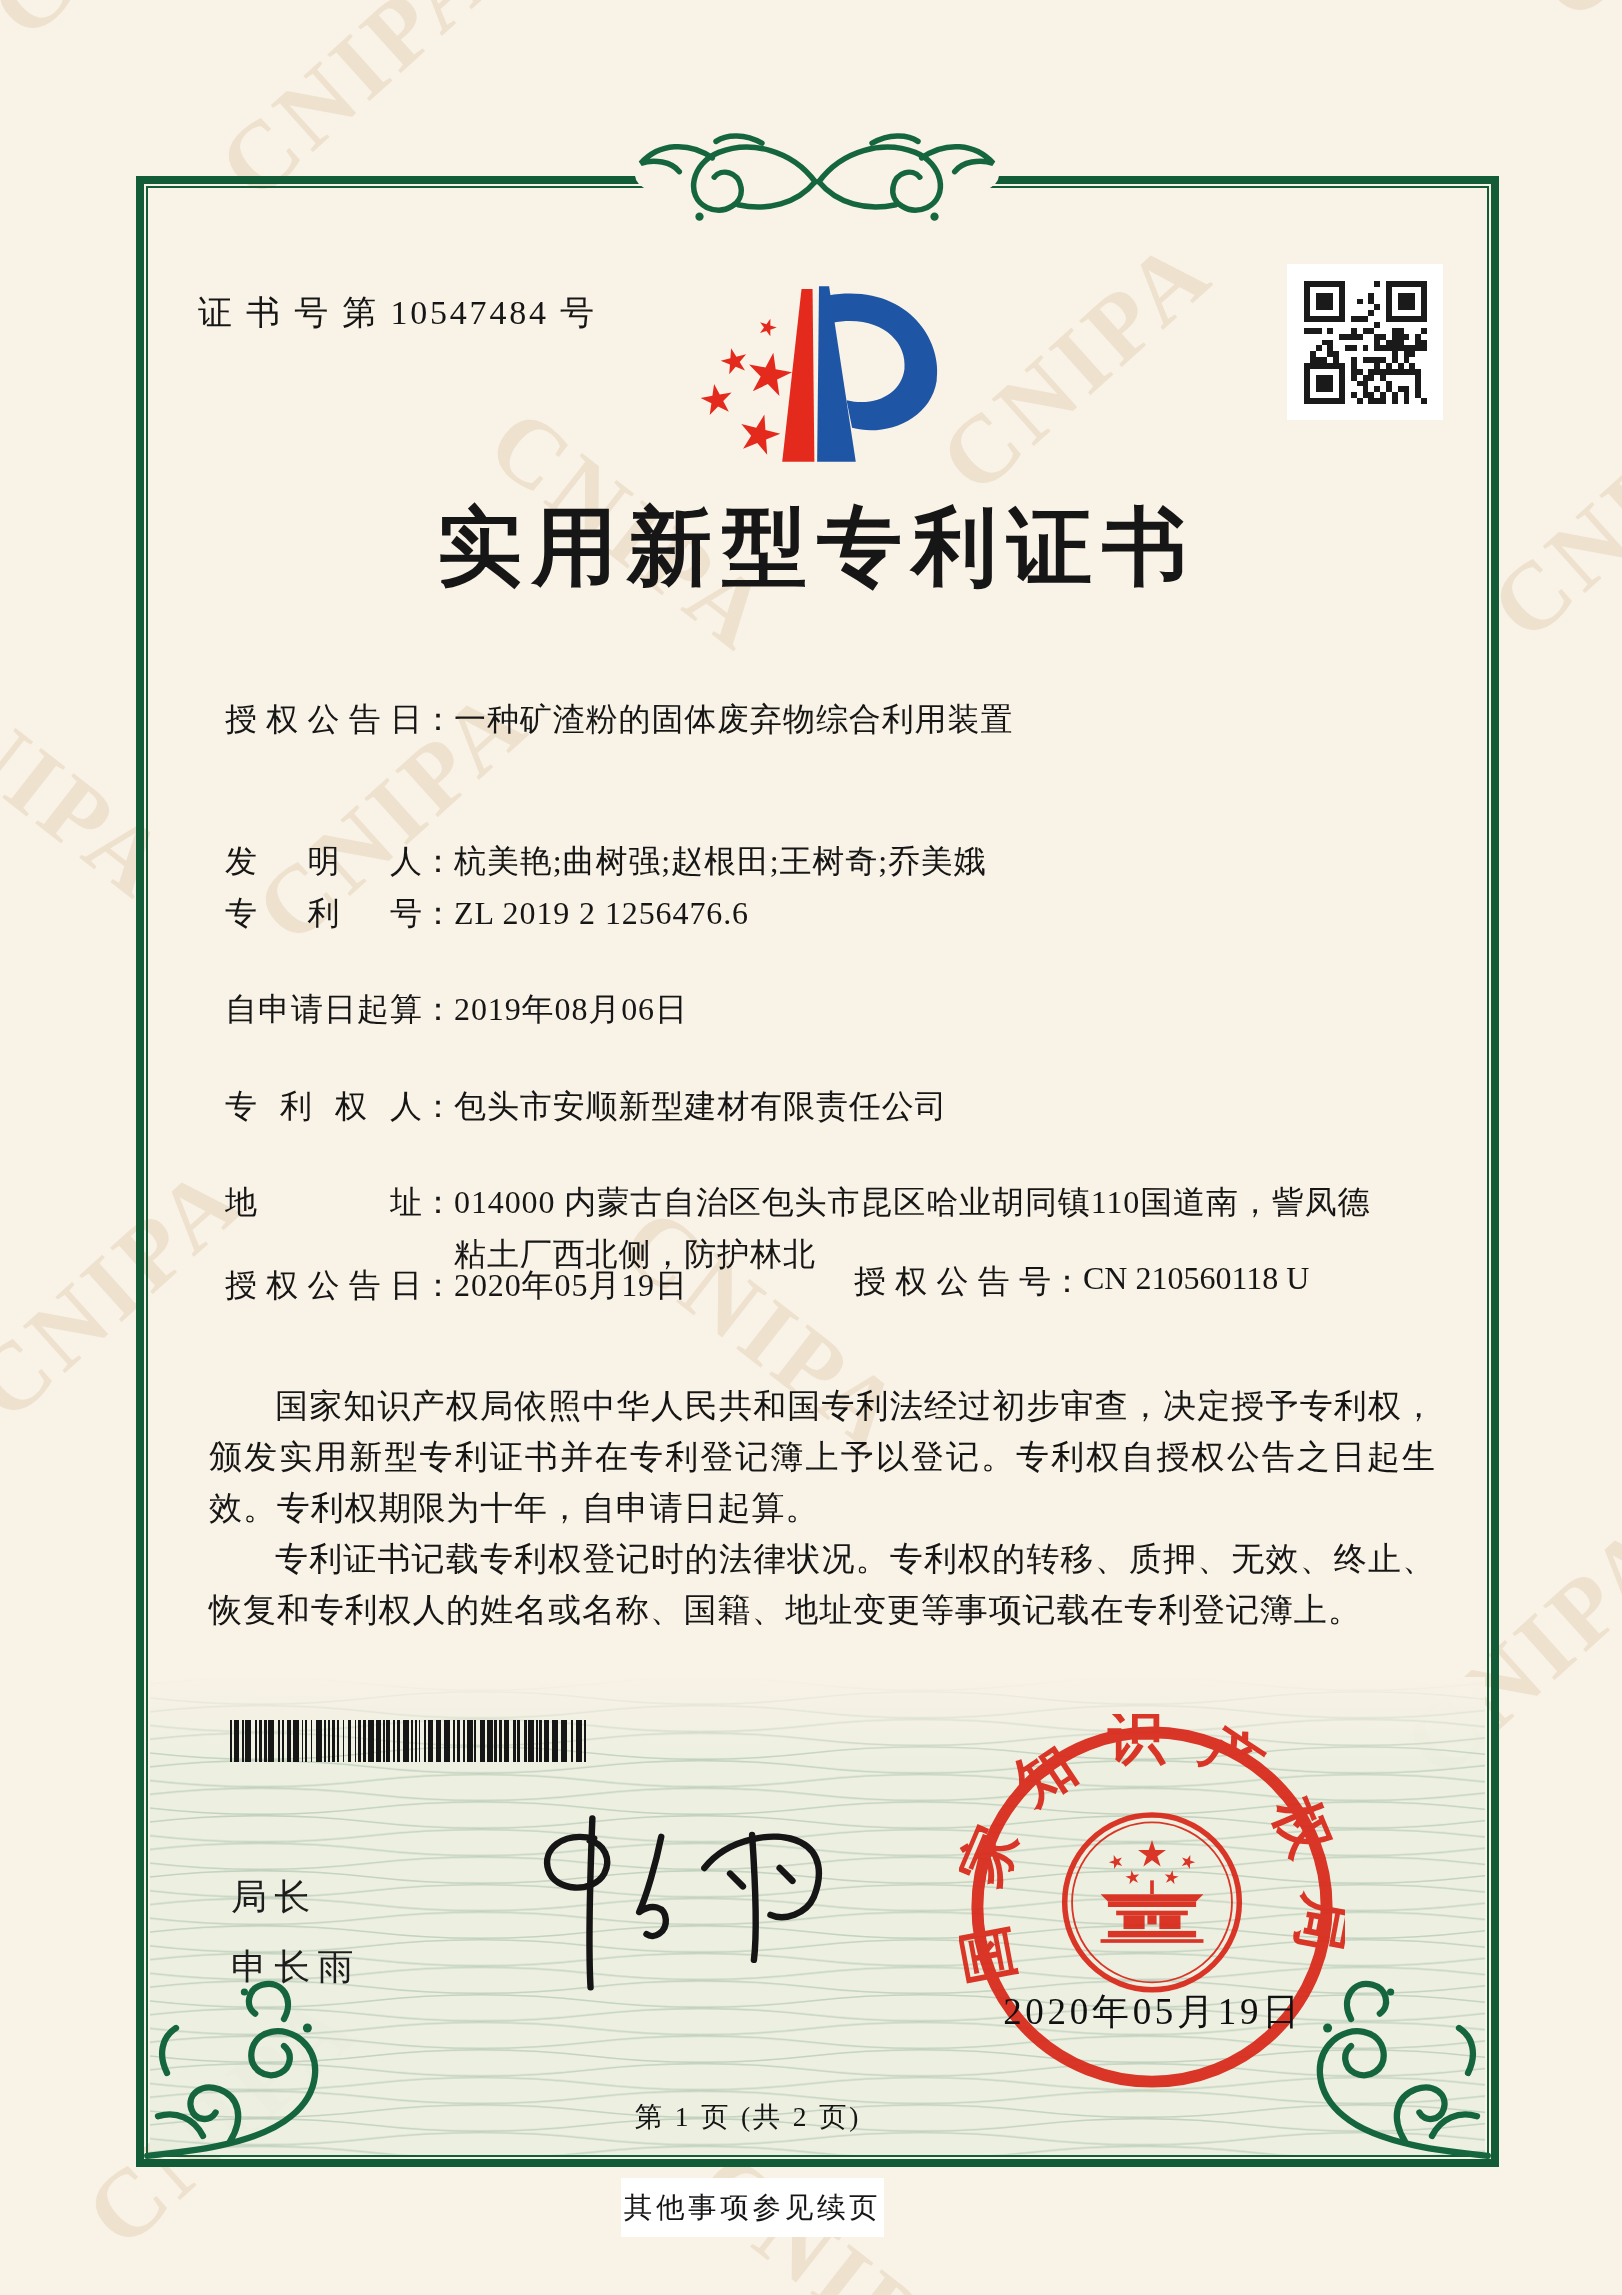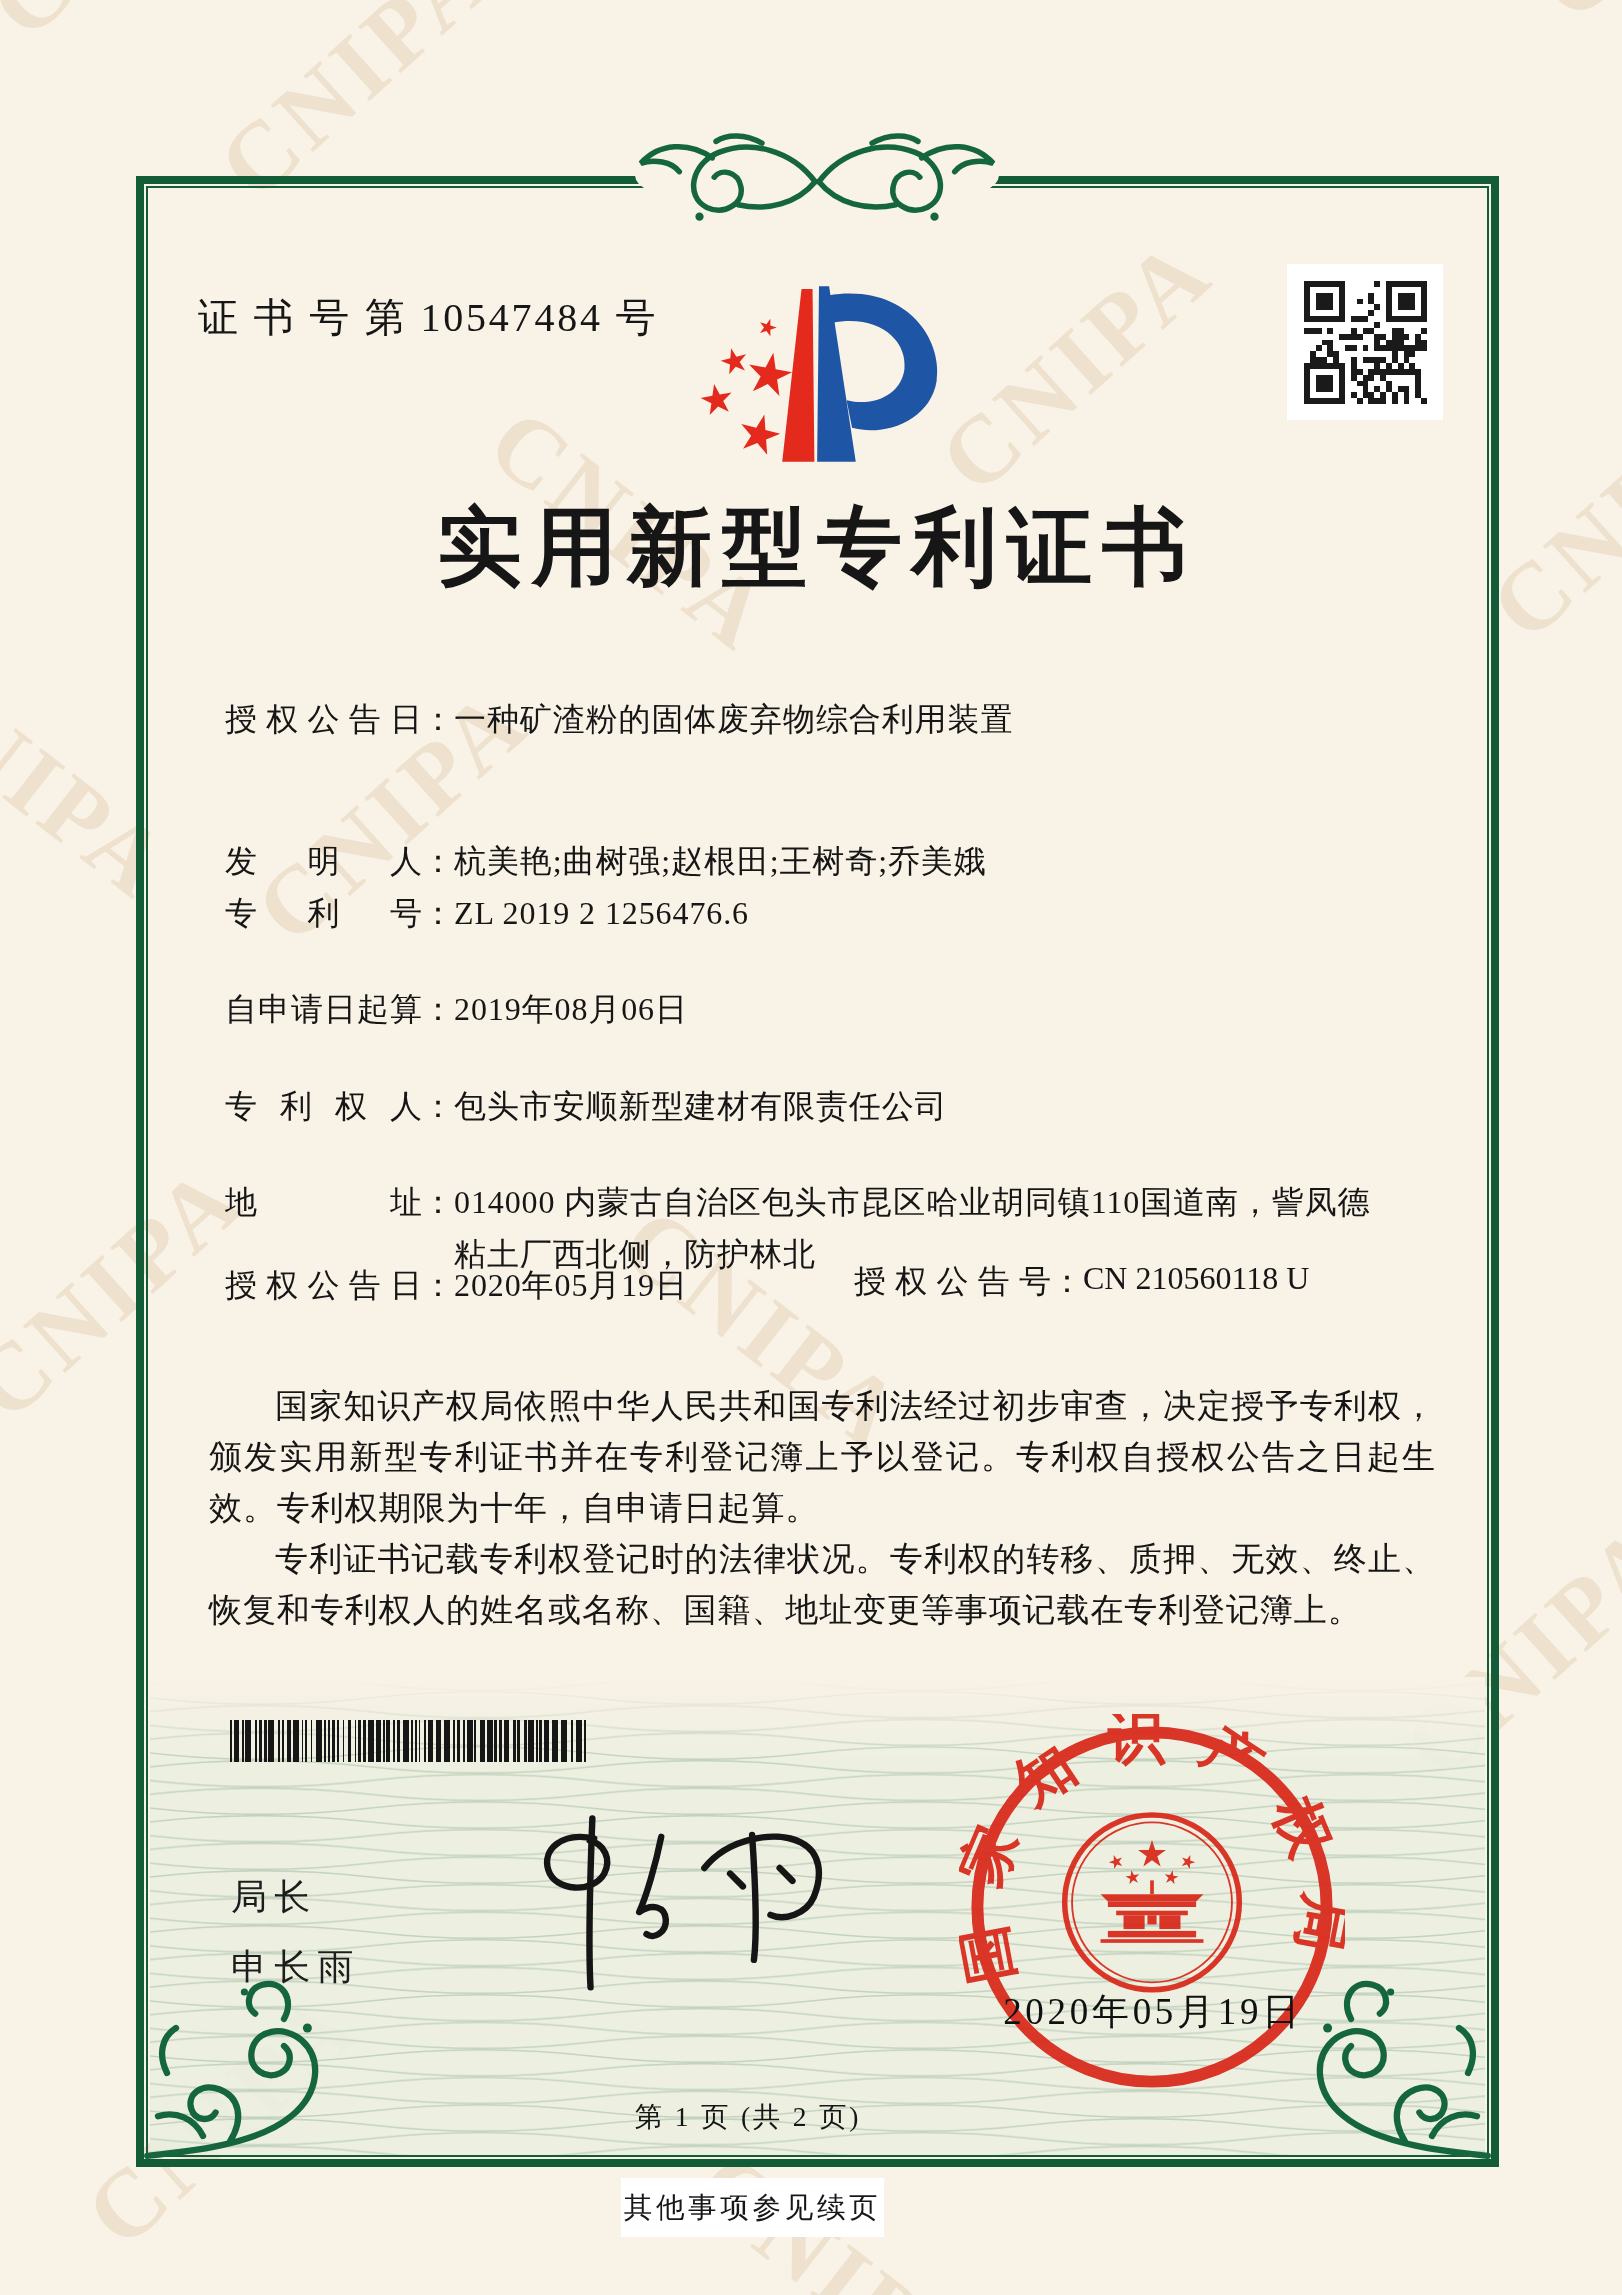--- a/index.html
+++ b/index.html
@@ -33,21 +33,21 @@
     background:linear-gradient(180deg,#f9f2e6 0%,rgba(249,242,230,0) 100%);
   }
   
   .frame{
     position:absolute;left:136px;top:176px;width:1363px;height:1991px;
     border:8.3px solid #125c38;box-sizing:border-box;z-index:3;
   }
   .frame-inner{position:absolute;inset:1.8px;border:2.8px solid #125c38;}
   .ornament{position:absolute;z-index:4;}
   
-  .cert-no{position:absolute;left:198px;top:290px;font-size:40px;letter-spacing:2.8px;z-index:5;}
+  .cert-no{position:absolute;left:198px;top:290px;font-size:34px;letter-spacing:2.8px;z-index:5;}
   .logo{position:absolute;left:681px;top:266px;z-index:5;}
   .qr-box{
     position:absolute;left:1287px;top:264px;width:156px;height:156px;
     background:#ffffff;z-index:5;display:flex;align-items:center;justify-content:center;
   }
   .doc-title{
     position:absolute;left:817px;top:490px;transform:translateX(-50%);
     font-size:85px;font-weight:700;letter-spacing:10px;white-space:nowrap;z-index:5;
   }
   

